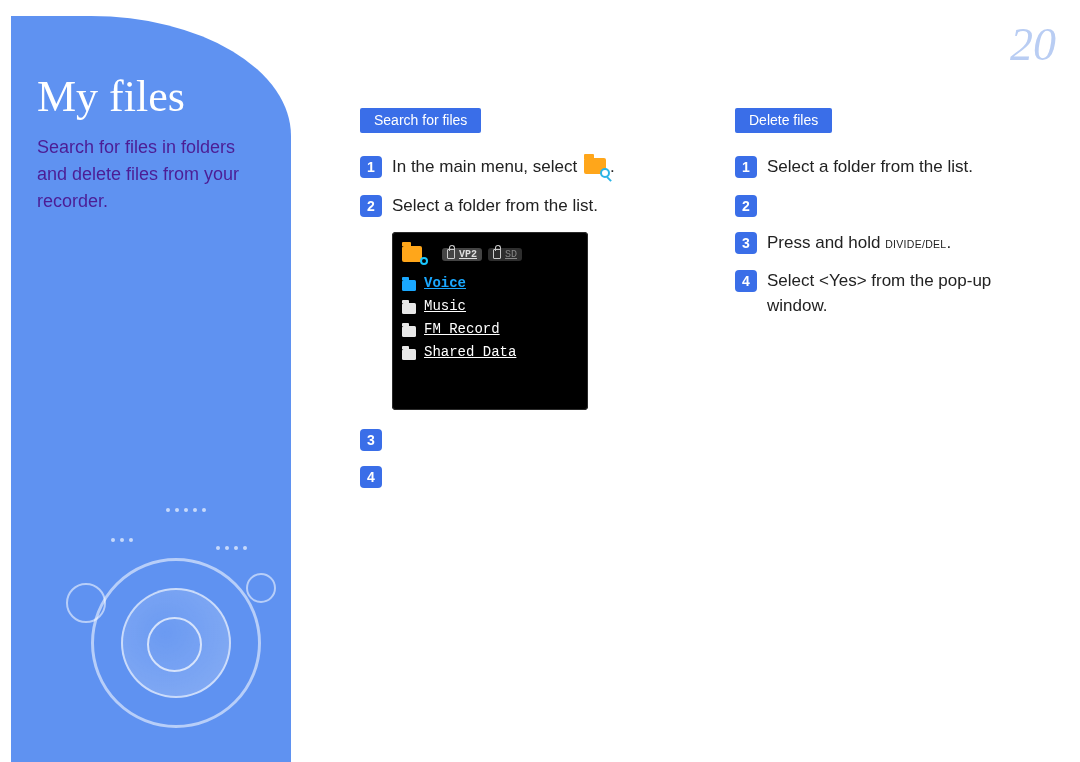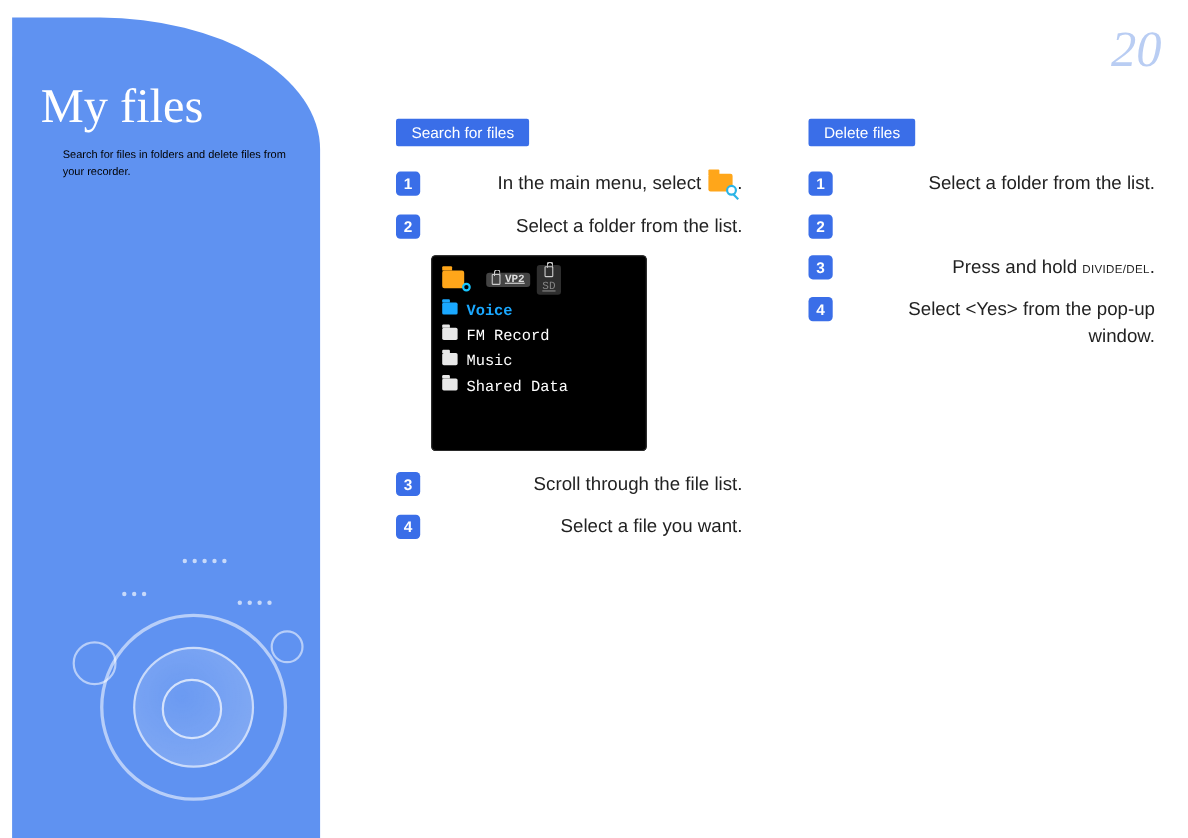--- a/index.html
+++ b/index.html
@@ -16,25 +16,24 @@
     padding: 58px 30px 0 26px;
   }
   .sidebar h1 {
     font-family: Georgia, 'Times New Roman', serif;
     font-weight: 400;
     font-size: 44px;
     line-height: 1.05;
     margin-bottom: 14px;
   }
   .sidebar p {
-    font-size: 10px;
+    font-size: 18px;
     line-height: 1.5;
-    color: #000000;
+    color: #4c1d95;
     max-width: 210px;
-    margin-left: 20px;
   }
 
   
   .decor { position: absolute; left: 60px; bottom: 40px; width: 210px; height: 230px; }
   .ring { position: absolute; border-radius: 50%; border: 2px solid rgba(255,255,255,0.55); }
   .r1 { width: 170px; height: 170px; left: 20px; bottom: 10px; border-width: 3px; }
   .r2 { width: 110px; height: 110px; left: 50px; bottom: 40px; background: radial-gradient(circle at 40% 40%, rgba(255,255,255,0.08), rgba(255,255,255,0.25)); border-color: rgba(255,255,255,0.6);}
   .r3 { width: 55px; height: 55px; left: 76px; bottom: 66px; border-color: rgba(255,255,255,0.7);}
   .dotrow { position: absolute; display:flex; gap:5px;}
   .dotrow span { width:4px; height:4px; border-radius:50%; background:rgba(255,255,255,0.65);}
@@ -70,21 +69,21 @@
     text-align: right;
   }
 
   .step { display: flex; align-items: flex-start; gap: 10px; margin-bottom: 14px; font-size: 17px; color: #222; line-height: 1.45; }
   .numbox {
     flex: 0 0 22px; width:22px; height:22px;
     background:#3a6ee8; color:#fff; border-radius:4px;
     text-align:center; font-size:14px; line-height:22px; font-weight:600;
     margin-top:1px;
   }
-  .step .txt { flex: 1; text-align: right; }
+  .step .txt { flex: 1; }
 
   .inline-icon {
     display:inline-block; width:24px; height:20px; vertical-align:-4px;
     position: relative; margin: 0 2px;
   }
   .inline-icon .folder {
     position:absolute; left:0; top:2px; width:22px; height:16px;
     background:#ffa61a; border-radius:2px;
   }
   .inline-icon .folder::before{
@@ -109,22 +108,22 @@
     font-family: "Courier New", monospace; font-size:14px;
     box-shadow: 0 0 0 1px #2a2a2a inset;
   }
   .dev-header { display:flex; align-items:center; gap:6px; height:28px; margin-bottom:4px;}
   .dev-header .hf { width:20px; height:16px; background:#ffa61a; border-radius:2px; position:relative;}
   .dev-header .hf::before{content:"";position:absolute;left:0;top:-4px;width:9px;height:4px;background:#ffa61a;border-radius:1px 1px 0 0;}
   .dev-header .hmag{position:relative; left:-8px; top:7px; width:8px;height:8px;border:2px solid #17c6ff;border-radius:50%;}
   .dev-tab { display:flex; align-items:center; background:#444; border-radius:3px; padding:1px 5px; gap:4px; font-size:10px; color:#ddd;text-decoration:underline;}
   .dev-tab .lock{width:8px;height:10px;border:1px solid #ccc;border-radius:1px;position:relative;}
   .dev-tab .lock::before{content:"";position:absolute;top:-5px;left:1px;width:4px;height:5px;border:1px solid #ccc;border-bottom:none;border-radius:3px 3px 0 0;}
-  .dev-tab2 { background:#2e2e2e; color:#888;flex-direction:column;}
-  .dev-list div { display:flex; align-items:flex-start; gap:8px; padding:3px 0 4px;}
+  .dev-tab2 { background:#2e2e2e; color:#888;}
+  .dev-list div { display:flex; align-items:flex-end; gap:8px; padding:3px 0 4px;text-decoration:underline;}
   .dev-list .fi { width:14px; height:11px; background:#e8e8e8; border-radius:1.5px; position:relative;}
   .dev-list .fi::before{content:"";position:absolute;left:0;top:-3px;width:7px;height:3px;background:#e8e8e8;border-radius:1px 1px 0 0;}
   .dev-list .sel { color:#1aa8ff; font-weight:bold;}
   .dev-list .sel .fi{ background:#1aa8ff;}
   .dev-list .sel .fi::before{ background:#1aa8ff;}
 </style>
 </head>
 <body>
 
 <div class="page">
@@ -196,41 +195,39 @@
             <span>SD</span>
           </span>
         </div>
         <div class="dev-list">
           <div class="sel">
               <span class="fi"></span>
               <span>Voice</span>
             </div>
           <div>
               <span class="fi"></span>
+              <span>Music</span>
+            </div>
+          <div>
+              <span class="fi"></span>
               <span>FM Record</span>
             </div>
           <div>
               <span class="fi"></span>
-              <span>Music</span>
-            </div>
-          <div>
-              <span class="fi"></span>
               <span>Shared Data</span>
             </div>
         </div>
       </div>
 
       <div class="step">
         <div class="numbox">3</div>
-        <div class="txt">Scroll through the file list.</div>
       </div>
 
       <div class="step">
         <div class="numbox">4</div>
-        <div class="txt">Select a file you want.</div>
       </div>
     </div>
 
     <div class="col">
       <span class="pill">Delete files</span>
 
       <div class="step">
         <div class="numbox">1</div>
         <div class="txt">Select a folder from the list.</div>
       </div>

